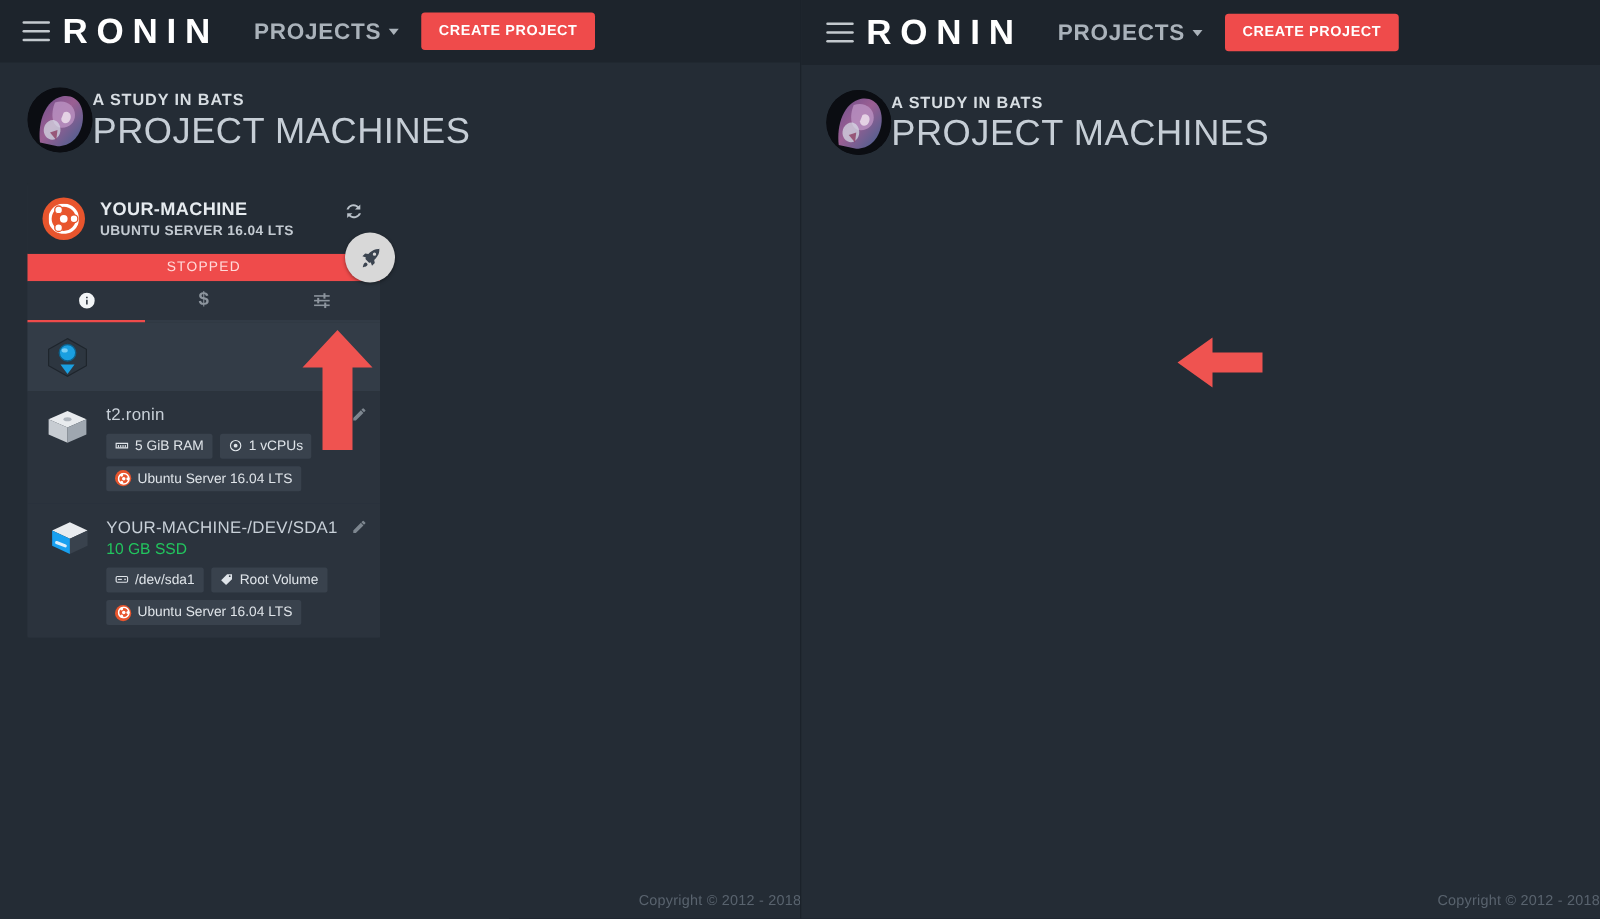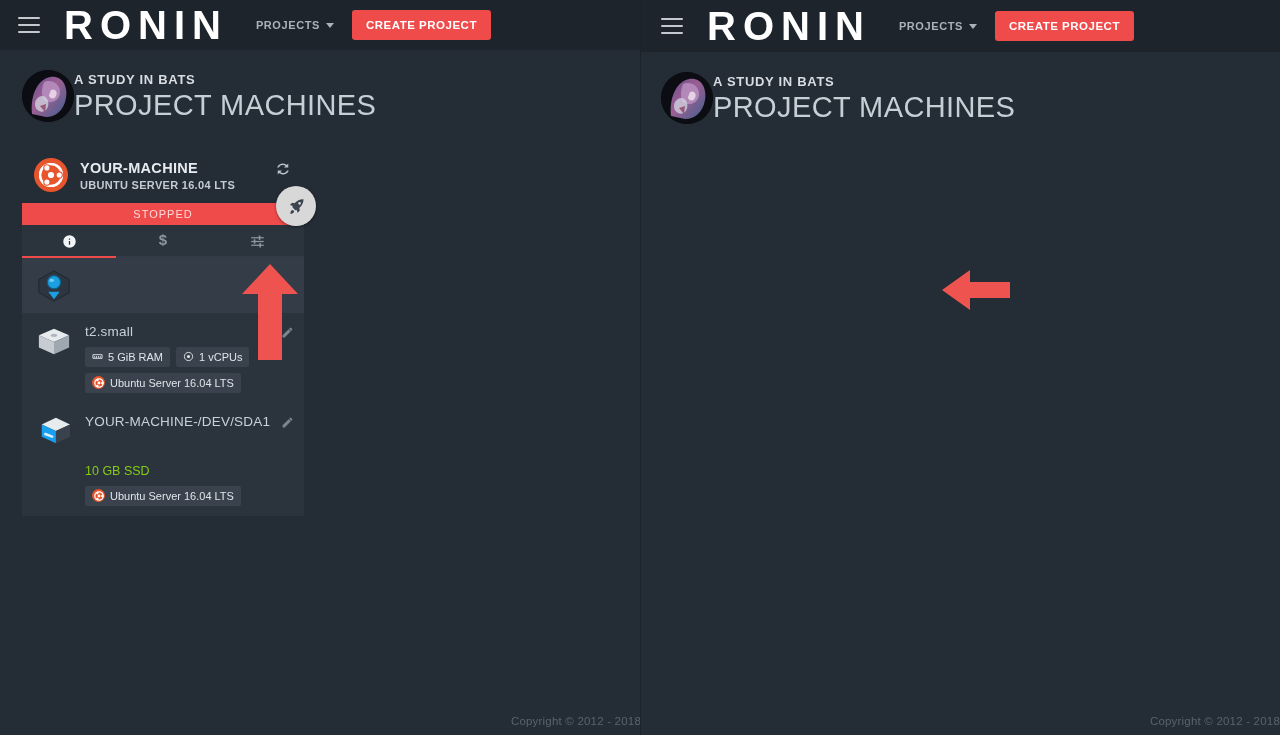--- a/index.html
+++ b/index.html
@@ -52,32 +52,32 @@
   }
   .hamburger span {
     display: block;
     height: 2px;
     width: 100%;
     background: #c3c9ce;
     border-radius: 1px;
   }
 
   .brand {
-    margin-left: 24px;
-    font-size: 40px;
+    margin-left: 10px;
+    font-size: 28px;
     font-weight: bold;
     letter-spacing: 7px;
     color: #ffffff;
     line-height: 1;
     cursor: pointer;
   }
 
   .nav-link {
     margin-left: 28px;
-    font-size: 11px;
+    font-size: 18px;
     font-weight: bold;
     letter-spacing: 0.6px;
     color: #aab2ba;
     display: flex;
     align-items: center;
     gap: 6px;
     cursor: pointer;
   }
   .caret {
     width: 0; height: 0;
@@ -248,23 +248,22 @@
   .row-body { flex: 1; min-width: 0; }
 
   .row-title {
     font-size: 13.5px;
     color: #c8d0d8;
     letter-spacing: 0.2px;
     line-height: 1.3;
   }
   .row-sub {
     font-size: 12.5px;
-    color: #84cc16;
+    color: #22c55e;
     line-height: 1.35;
-    margin-top: 32px;
   }
   .pill-line { margin-top: 6px; display: flex; flex-wrap: wrap; gap: 6px; }
   .pill {
     background: #3e4752;
     border-radius: 2px;
     padding: 3px 7px;
     font-size: 11px;
     color: #dfe4e9;
     display: inline-flex;
     align-items: center;
@@ -434,21 +433,21 @@
       <div class="info-row plain">
         <div class="row-icon">
           <svg viewBox="0 0 40 36" xmlns="http://www.w3.org/2000/svg">
             <path d="M20 5 L36 12 L20 19 L4 12 Z" fill="#e8ebee"></path>
             <path d="M4 12 L20 19 V32 L4 25 Z" fill="#c7ccd2"></path>
             <path d="M36 12 L20 19 V32 L36 25 Z" fill="#9fa7b0"></path>
             <ellipse cx="20" cy="12" rx="3.4" ry="1.7" fill="#aeb5bd"></ellipse>
           </svg>
         </div>
         <div class="row-body">
-          <div class="row-title">t2.small</div>
+          <div class="row-title">t2.ronin</div>
           <div class="pill-line">
             <span class="pill">
               <svg viewBox="0 0 24 24" xmlns="http://www.w3.org/2000/svg">
                   <path d="M2 8h20v8H2z" fill="none" stroke="currentColor" stroke-width="2"></path>
                   <rect x="5" y="11" width="2" height="4"></rect>
                   <rect x="9" y="11" width="2" height="4"></rect>
                   <rect x="13" y="11" width="2" height="4"></rect>
                   <rect x="17" y="11" width="2" height="4"></rect>
                 </svg>
               <span>5 GiB RAM</span>
@@ -490,20 +489,36 @@
             <path d="M37 11 L22 18 V31 L37 24 Z" fill="#39424d"></path>
             <path d="M7 11 L22 18 V31 L7 24 Z" fill="#18a0f0"></path>
             <rect x="10" y="19.5" width="10.5" height="2.6" rx="1.3" fill="#d9edfb" transform="rotate(21 10 19.5)"></rect>
           </svg>
         </div>
         <div class="row-body">
           <div class="row-title">YOUR-MACHINE-/DEV/SDA1</div>
           <div class="row-sub">10 GB SSD</div>
           <div class="pill-line">
             <span class="pill">
+              <svg viewBox="0 0 24 24" xmlns="http://www.w3.org/2000/svg">
+                  <rect x="2" y="7" width="20" height="10" rx="2" fill="none" stroke="currentColor" stroke-width="2"></rect>
+                  <circle cx="17.5" cy="12" r="1.4"></circle>
+                  <rect x="5" y="11" width="7" height="2"></rect>
+                </svg>
+              <span>/dev/sda1</span>
+            </span>
+            <span class="pill">
+              <svg viewBox="0 0 24 24" xmlns="http://www.w3.org/2000/svg">
+                  <path d="M21 11.6V3h-8.6L2 13.4 10.6 22 21 11.6zM17 8a1.6 1.6 0 1 1 0-3.2A1.6 1.6 0 0 1 17 8z"></path>
+                </svg>
+              <span>Root Volume</span>
+            </span>
+          </div>
+          <div class="pill-line">
+            <span class="pill">
               <span class="ubuntu-mini">
                 <svg viewBox="0 0 24 24" xmlns="http://www.w3.org/2000/svg">
                   <circle cx="12" cy="12" r="10" fill="none" stroke="#fff" stroke-width="3"></circle>
                   <circle cx="12" cy="12" r="3.4" fill="#fff"></circle>
                   <circle cx="20" cy="12" r="3" fill="#fff"></circle>
                     <circle cx="8" cy="19" r="3" fill="#fff"></circle>
                     <circle cx="8" cy="5" r="3" fill="#fff"></circle>
                 </svg>
               </span>
               <span>Ubuntu Server 16.04 LTS</span>

